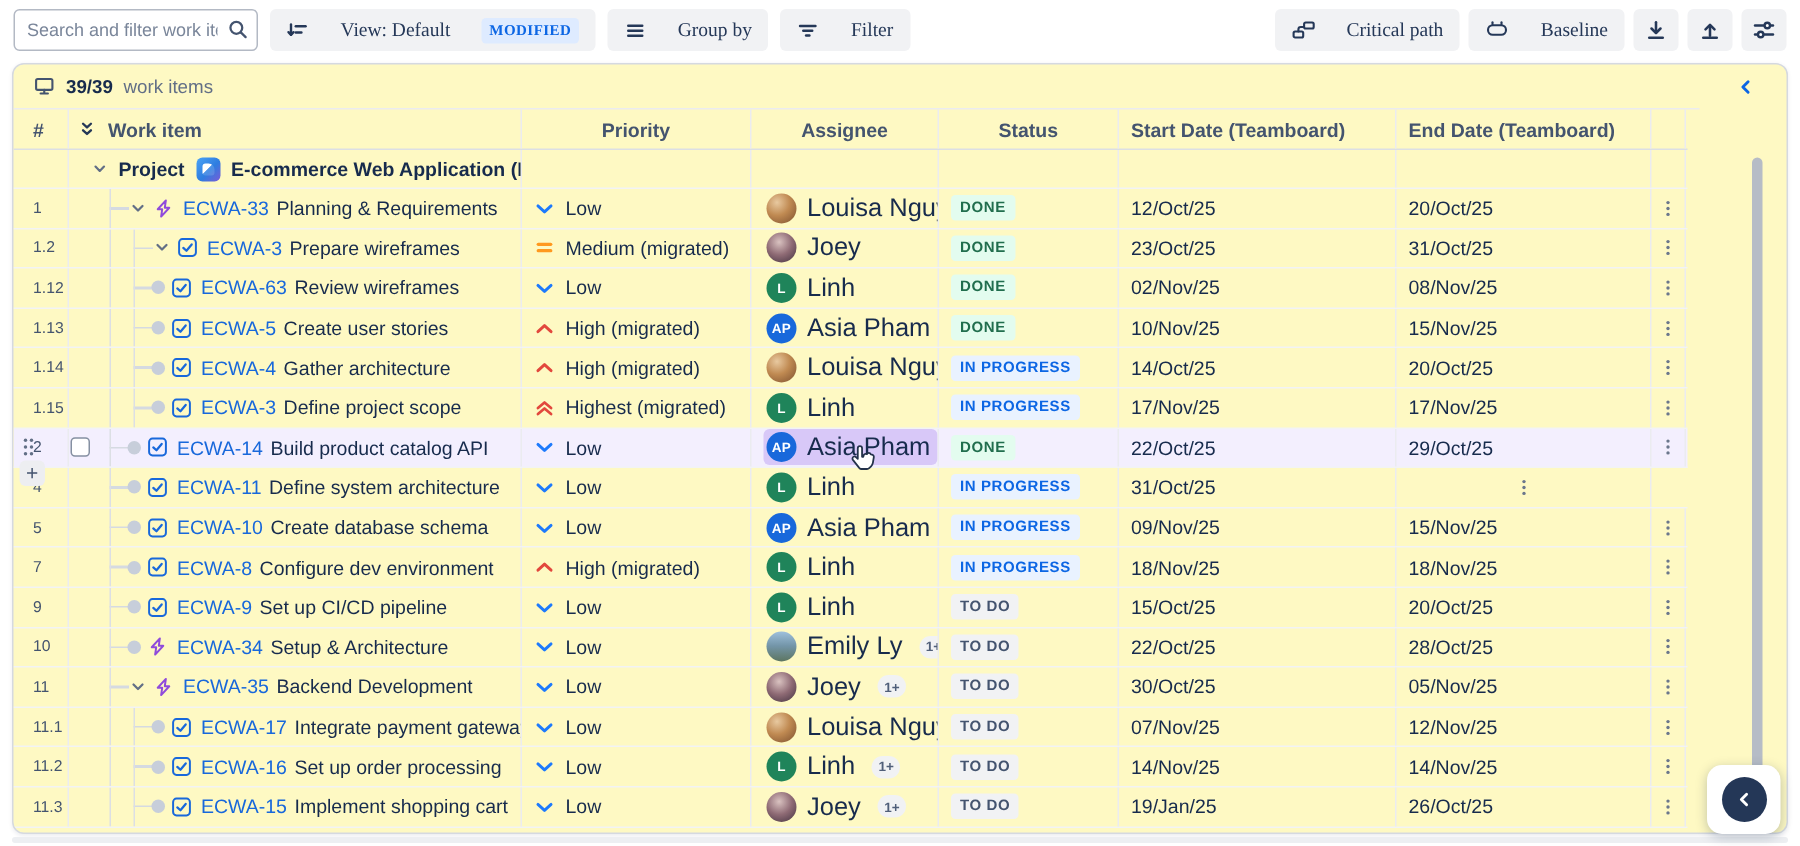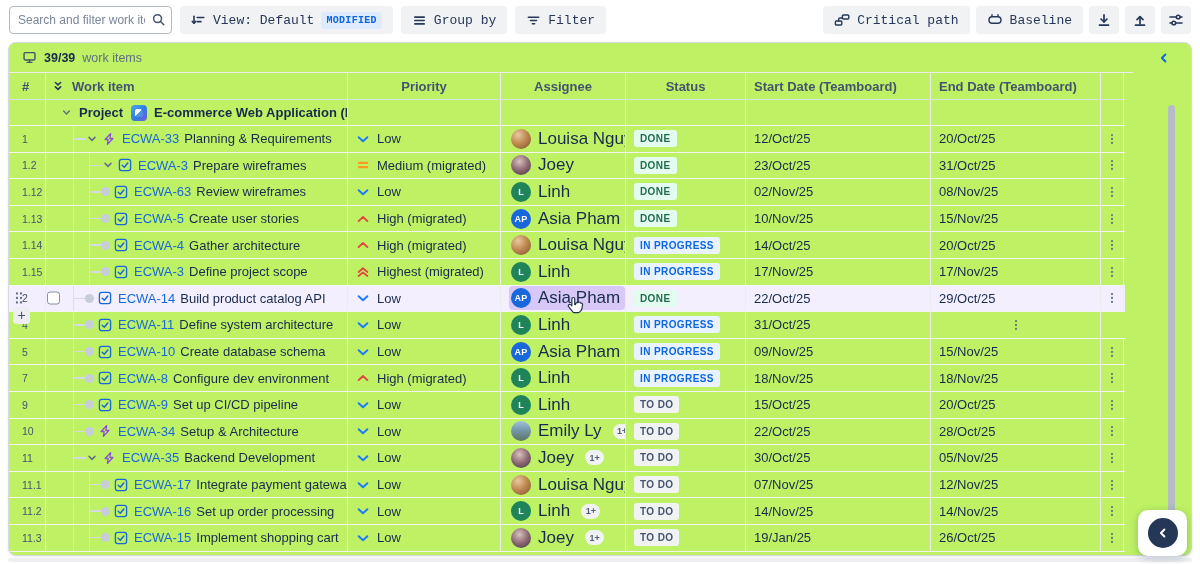--- a/index.html
+++ b/index.html
@@ -10,30 +10,30 @@
   .toolbar { position:absolute; left:0; top:0; width:1200px; height:40px;
     display:flex; align-items:center; justify-content:space-between; padding:0 9px; }
   .tb-left, .tb-right { display:flex; align-items:center; gap:8px; }
   .tb-right { gap:6px; }
   .search-box { position:relative; width:163px; height:28px; }
   .search-box input { width:100%; height:100%; border:1px solid #B3B9C4; border-radius:4px;
     padding:0 26px 0 8px; font-size:12px; color:var(--text); font-family:inherit; outline:none; }
   .search-box input::placeholder { color:#7A869A; }
   .search-box .sicon { position:absolute; right:6px; top:6px; color:#44546F; }
   .btn { height:28px; background:var(--button-bg); border:none; border-radius:4px;
-    display:inline-flex; align-items:center; gap:7px; padding:0 11px; font-size:13px;
-    font-weight:500; color:var(--navy); font-family:Liberation Mono, monospace; cursor:pointer; white-space:nowrap; }
+    display:inline-flex; align-items:center; gap:21px; padding:0 11px; font-size:13px;
+    font-weight:500; color:var(--navy); font-family:Liberation Serif, serif; cursor:pointer; white-space:nowrap; }
   .btn.icon-only { width:30px; padding:0; justify-content:center; }
   .btn svg { flex:none; }
   .modified { background:var(--modified-bg); color:var(--modified-text); font-size:10px;
     font-weight:700; letter-spacing:.3px; padding:3px 5px; border-radius:3px; }
 
   
   .panel { position:absolute; left:8px; top:42px; width:1184px; height:514px;
-    background:#bef264; border:1px solid var(--border); border-radius:8px;
+    background:#fef9c3; border:1px solid var(--border); border-radius:8px;
     box-shadow:0 1px 3px rgba(9,30,66,.08); overflow:hidden; }
   .panel-header { height:30px; display:flex; align-items:center; gap:7px; padding:0 13px;
     width:1124px; border-bottom:1px solid var(--col-border); }
   .wi-count { font-size:12.5px; font-weight:700; color:var(--text); }
   .wi-label { font-size:12.5px; color:var(--text-subtle); }
   .collapse-right { position:absolute; top:8px; right:20px; background:none; border:none; cursor:pointer; padding:0; }
 
   .grid { display:grid; grid-template-columns:37px 302px 153px 125px 120px 185px 170px 23px; width:1116px; }
   .cell { display:flex; align-items:center; border-right:1px solid var(--col-border);
     overflow:hidden; white-space:nowrap; position:relative; }

